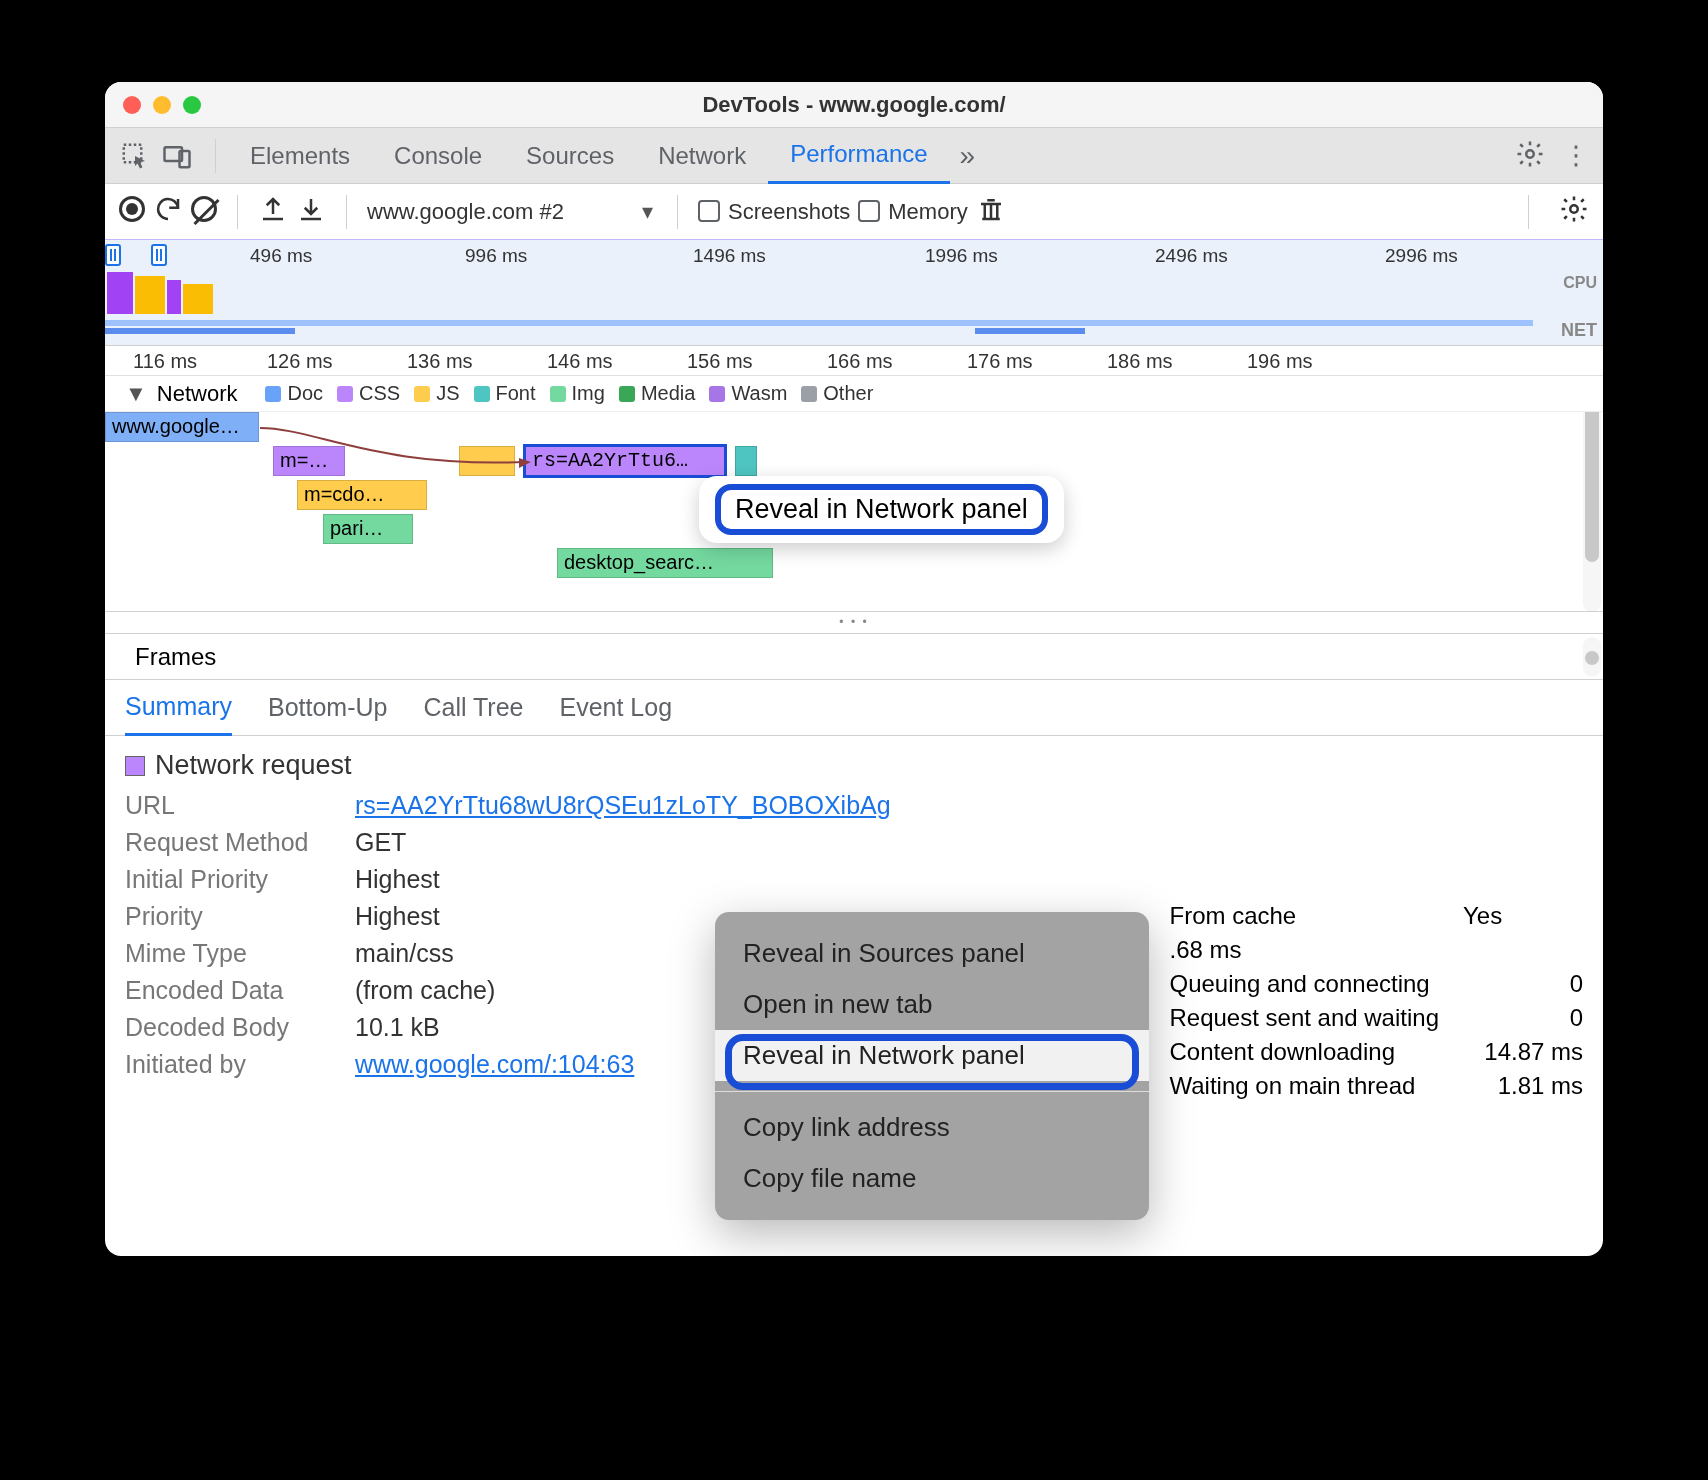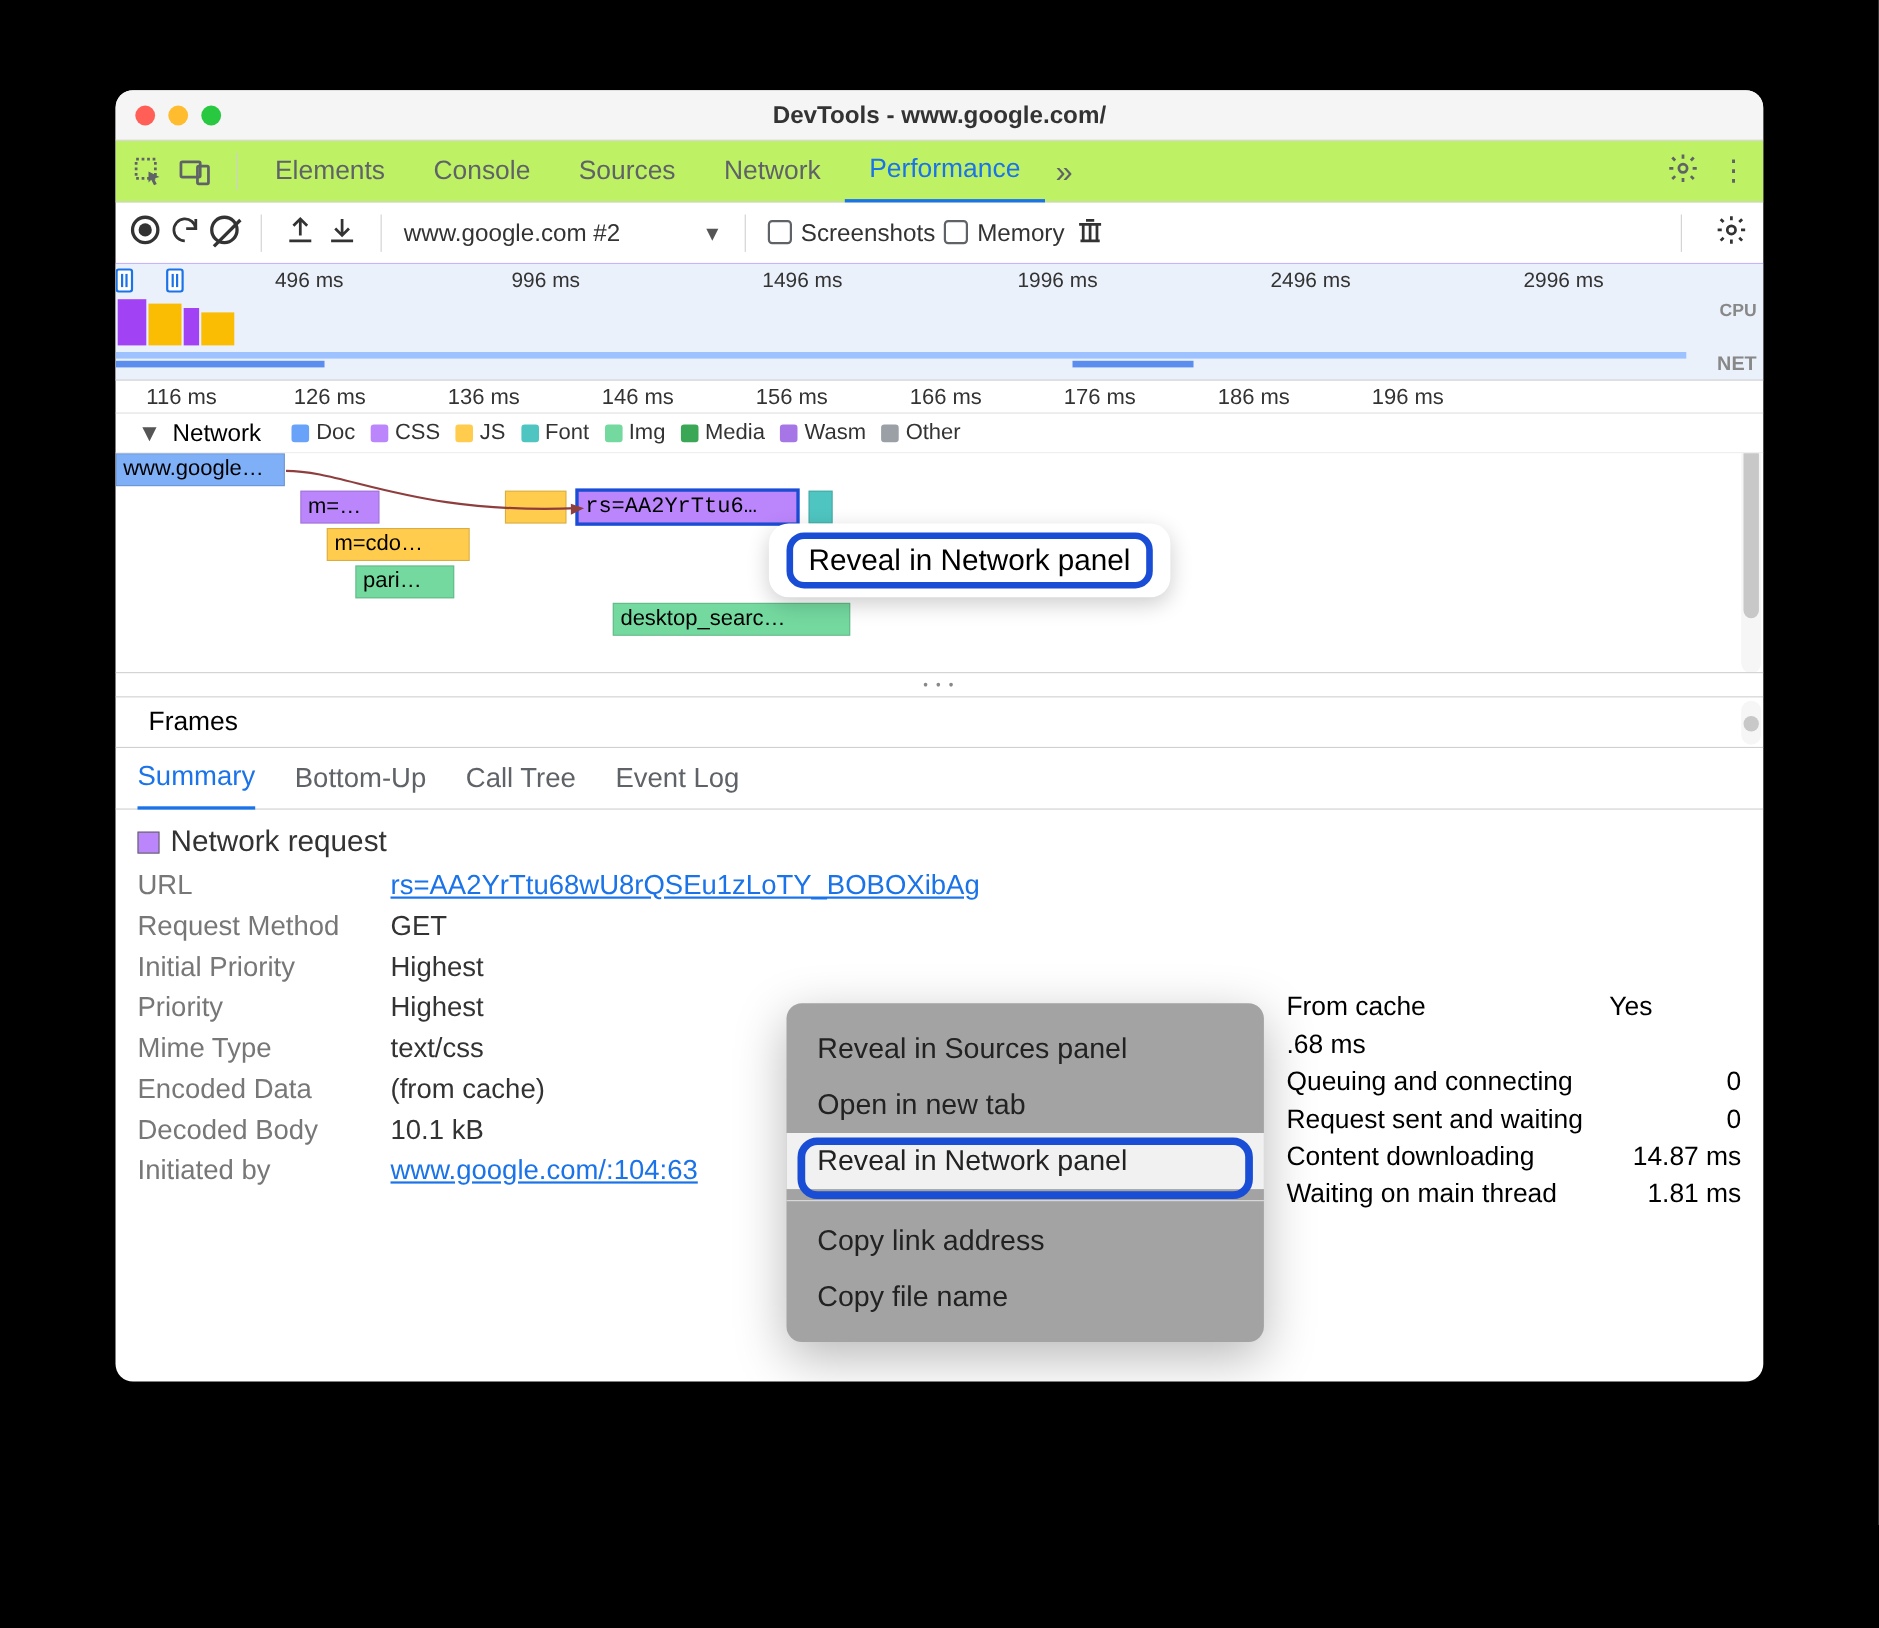--- a/index.html
+++ b/index.html
@@ -7,21 +7,21 @@
 .window { position: absolute; top: 82px; left: 105px; width: 1498px; height: 1174px; background: #fff; border-radius: 16px; overflow: hidden; box-shadow: 0 20px 60px rgba(0,0,0,0.6); }
 
 .titlebar { height: 46px; background: #f5f5f5; border-bottom: 1px solid #d0d0d0; display: flex; align-items: center; position: relative; }
 .traffic { display: flex; gap: 12px; margin-left: 18px; }
 .dot { width: 18px; height: 18px; border-radius: 50%; }
 .dot.red { background: #ff5f57; }
 .dot.yellow { background: #febc2e; }
 .dot.green { background: #28c840; }
 .titlebar .title { position: absolute; left: 50%; transform: translateX(-50%); font-size: 22px; font-weight: 600; color: #333; }
 
-.tabstrip { height: 56px; background: #bef264; border-bottom: 1px solid #d0d0d0; display: flex; align-items: center; padding: 0 14px; gap: 0; }
+.tabstrip { height: 56px; background: #e5e5e5; border-bottom: 1px solid #d0d0d0; display: flex; align-items: center; padding: 0 14px; gap: 0; }
 .ticon { width: 32px; height: 32px; display: flex; align-items: center; justify-content: center; color: #5f6368; margin-right: 10px; }
 .divider { width: 1px; height: 34px; background: #d0d0d0; margin: 0 12px; }
 .tab { padding: 0 22px; font-size: 24px; color: #5f6368; cursor: pointer; height: 56px; display: flex; align-items: center; }
 .tab.active { color: #1a73e8; border-bottom: 3px solid #1a73e8; }
 .more { margin-left: 10px; color: #5f6368; font-size: 28px; }
 .right-icons { margin-left: auto; display: flex; align-items: center; gap: 18px; color: #5f6368; }
 
 .toolbar { height: 56px; border-bottom: 1px solid #c4b5fd; display: flex; align-items: center; padding: 0 14px; gap: 8px; font-size: 22px; color: #333; }
 .circ { width: 26px; height: 26px; border: 3px solid #333; border-radius: 50%; display: inline-block; position: relative; }
 .circ::after { content:""; width: 12px; height: 12px; background: #333; border-radius: 50%; position: absolute; top: 4px; left: 4px; }
@@ -308,21 +308,21 @@
     <div class="kv">
       <div class="k">URL</div>
       <div class="v"><a href="#" class="lnk">rs=AA2YrTtu68wU8rQSEu1zLoTY_BOBOXibAg</a></div>
       <div class="k">Request Method</div>
       <div class="v">GET</div>
       <div class="k">Initial Priority</div>
       <div class="v">Highest</div>
       <div class="k">Priority</div>
       <div class="v">Highest</div>
       <div class="k">Mime Type</div>
-      <div class="v">text/css</div>
+      <div class="v">main/css</div>
       <div class="k">Encoded Data</div>
       <div class="v">(from cache)</div>
       <div class="k">Decoded Body</div>
       <div class="v">10.1 kB</div>
       <div class="k">Initiated by</div>
       <div class="v"><a href="#" class="lnk">www.google.com/:104:63</a></div>
     </div>
   </div>
 
   <div class="timing-table">

